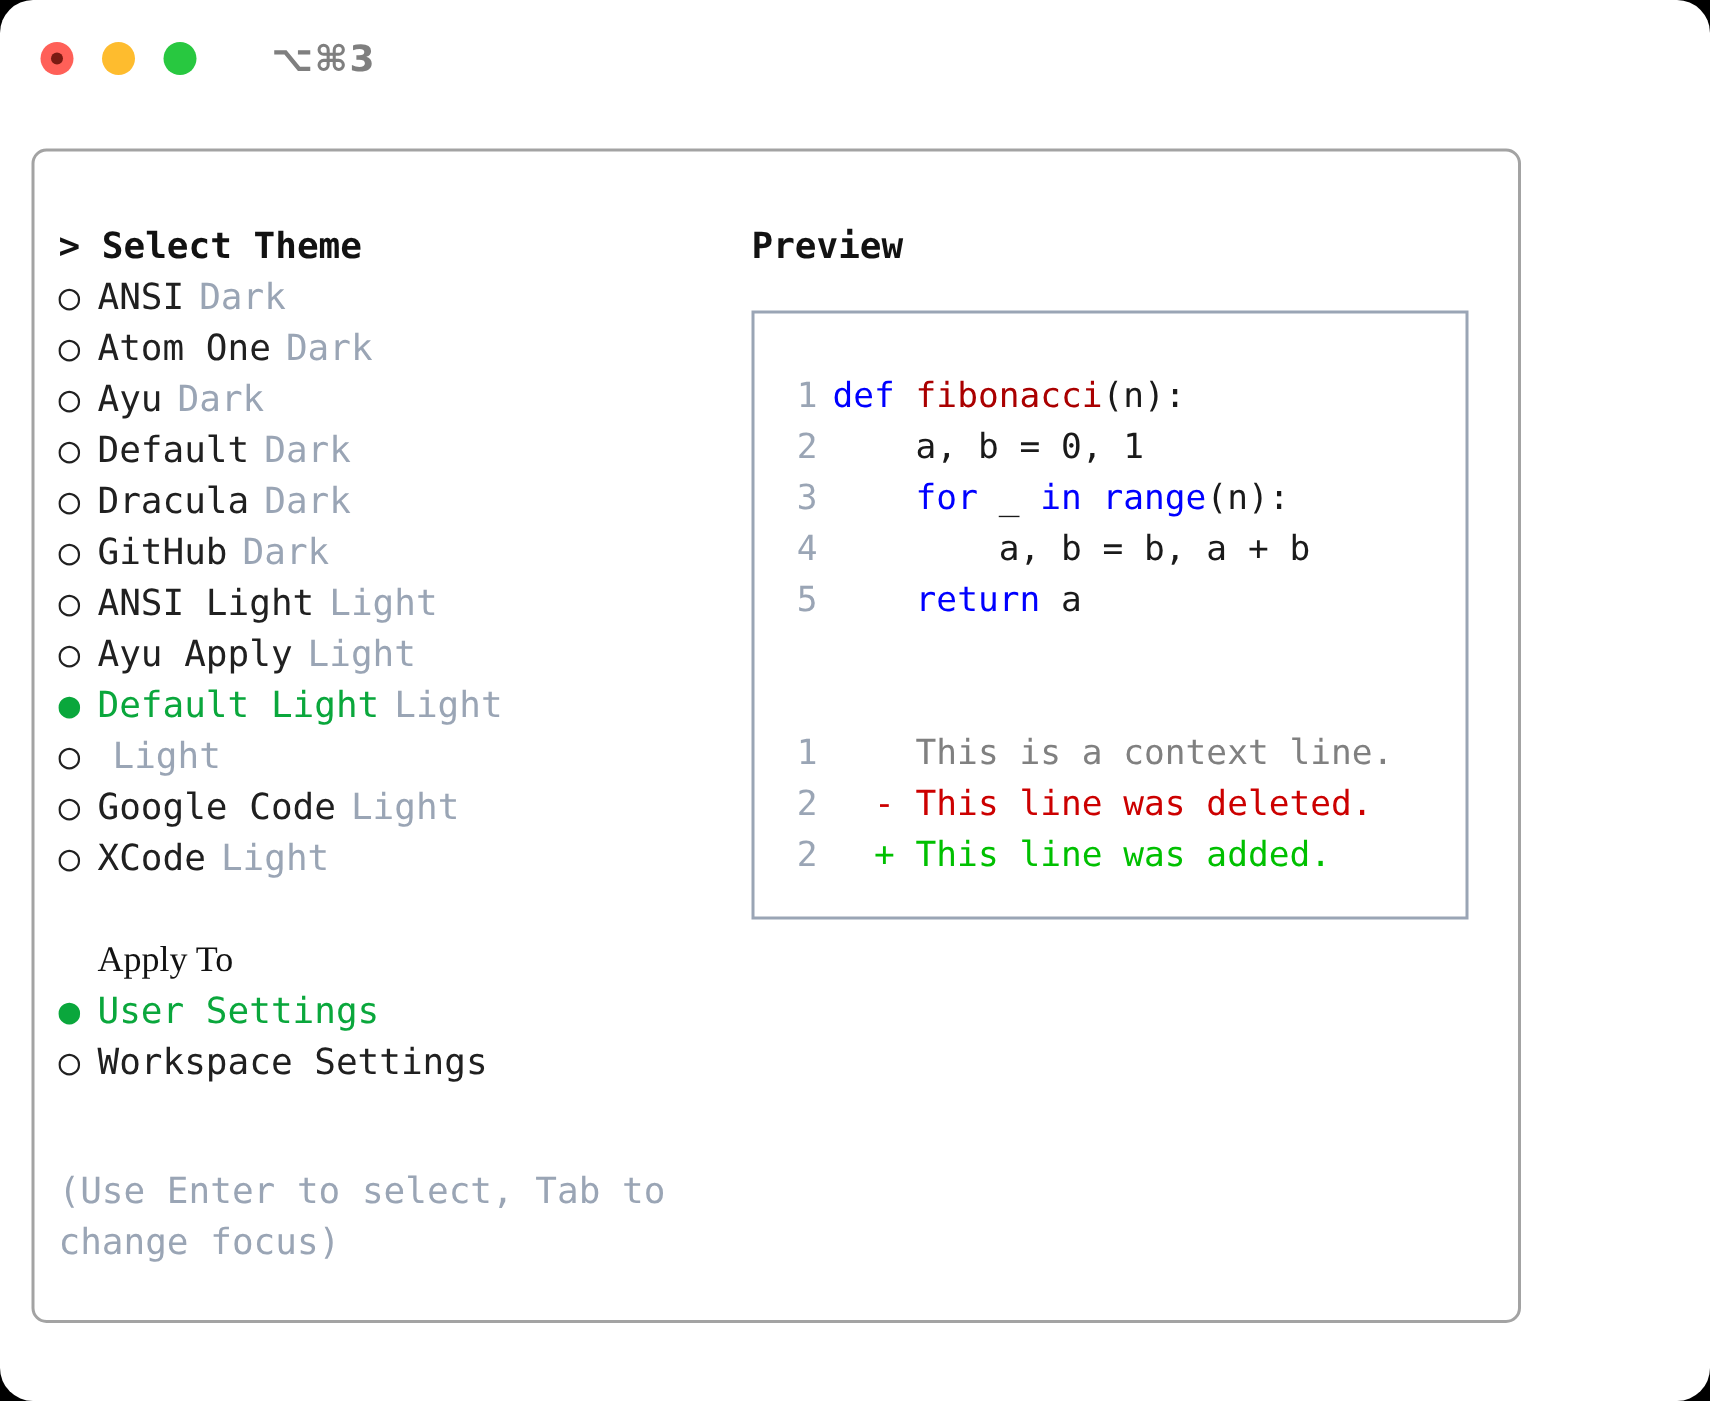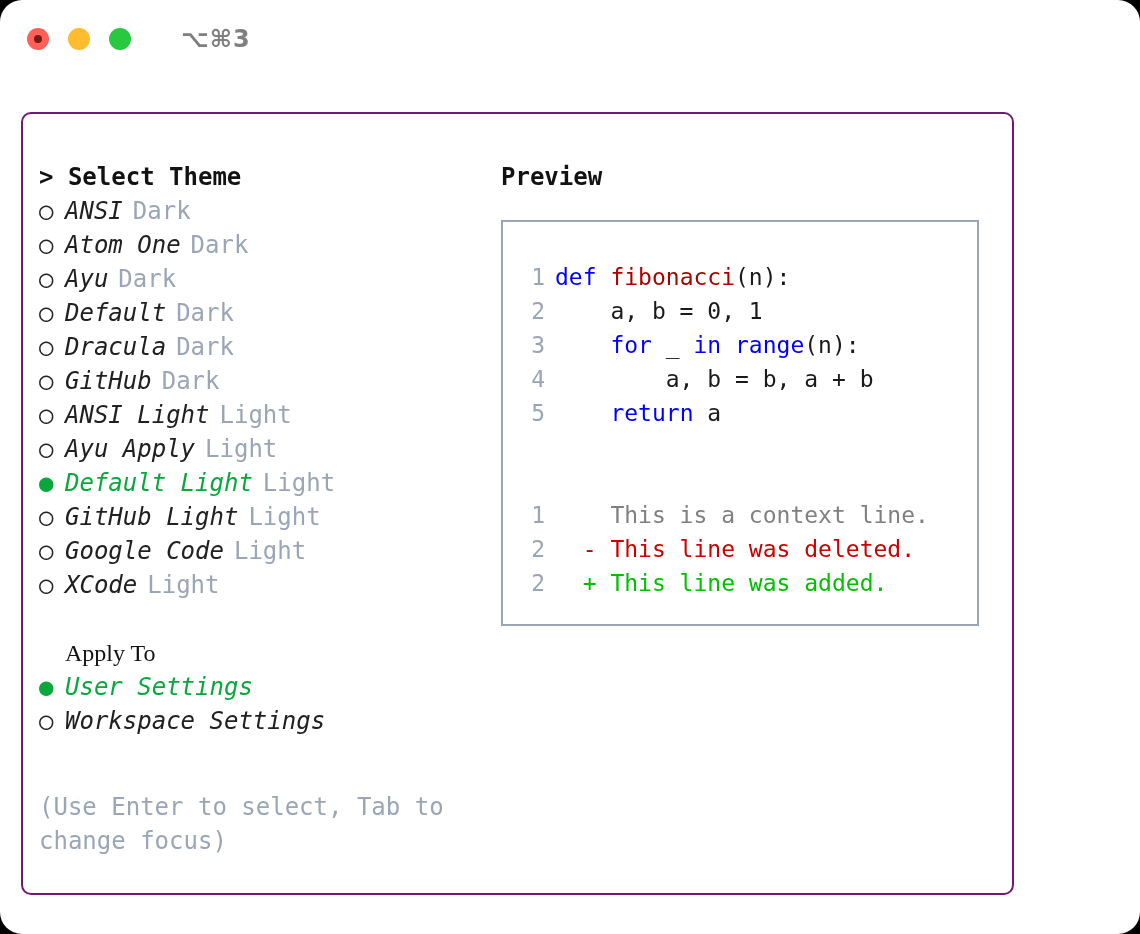--- a/index.html
+++ b/index.html
@@ -69,24 +69,24 @@
     font-size: 24px;
     font-weight: bold;
     letter-spacing: 1px;
     white-space: pre;
   }
 
   
   .panel {
     position: absolute;
     left: 21px;
-    top: 112px;
+    top: 99px;
     width: 993px;
     height: 783px;
-    border: 2px solid #701a75;
+    border: 2px solid #a3a3a3;
     border-radius: 10px;
     box-sizing: border-box;
     background: #ffffff;
   }
 
   .panel-inner {
     position: absolute;
     left: 0; top: 0;
     width: 100%;
     height: 100%;
@@ -124,21 +124,21 @@
   }
   .bullet {
     width: 26px;
     flex: 0 0 26px;
     font-size: 24px;
     color: #202020;
     white-space: pre;
   }
   .bullet.sel { color: #0aa73c; }
   .row.sel .label { color: #0aa73c; }
-  .label { color: #202020; font-style: italic; }
+  .label { color: #202020; }
   .variant {
     color: #9aa5b5;
     margin-left: 10px;
   }
 
   .section-head {
     font-size: 24px;
     line-height: 34px;
     color: #121212;
     white-space: pre;
@@ -227,21 +227,21 @@
         <div id="theme-list">
             <div class="row"><span class="bullet">○</span><span class="label">ANSI</span><span class="variant">Dark</span></div>
             <div class="row"><span class="bullet">○</span><span class="label">Atom One</span><span class="variant">Dark</span></div>
             <div class="row"><span class="bullet">○</span><span class="label">Ayu</span><span class="variant">Dark</span></div>
             <div class="row"><span class="bullet">○</span><span class="label">Default</span><span class="variant">Dark</span></div>
             <div class="row"><span class="bullet">○</span><span class="label">Dracula</span><span class="variant">Dark</span></div>
             <div class="row"><span class="bullet">○</span><span class="label">GitHub</span><span class="variant">Dark</span></div>
             <div class="row"><span class="bullet">○</span><span class="label">ANSI Light</span><span class="variant">Light</span></div>
             <div class="row"><span class="bullet">○</span><span class="label">Ayu Apply</span><span class="variant">Light</span></div>
             <div class="row sel"><span class="bullet sel">●</span><span class="label">Default Light</span><span class="variant">Light</span></div>
-            <div class="row"><span class="bullet">○</span><span class="label">GitHub Light</span><span class="variant">Light</span></div>
+            <div class="row"><span class="bullet">○</span><span class="variant">Light</span></div>
             <div class="row"><span class="bullet">○</span><span class="label">Google Code</span><span class="variant">Light</span></div>
             <div class="row"><span class="bullet">○</span><span class="label">XCode</span><span class="variant">Light</span></div>
           </div>
 
         <div class="gap"></div>
 
         <div class="section-head">Apply To</div>
 
         <div id="apply-list">
             <div class="row sel"><span class="bullet sel">●</span><span class="label">User Settings</span></div>

